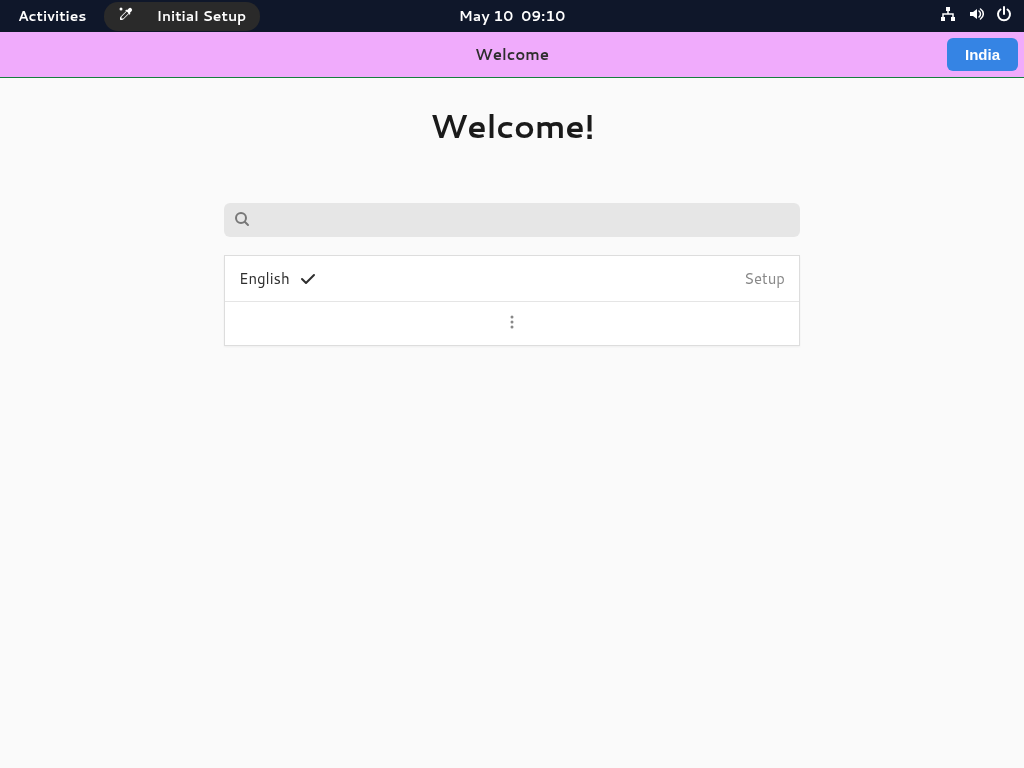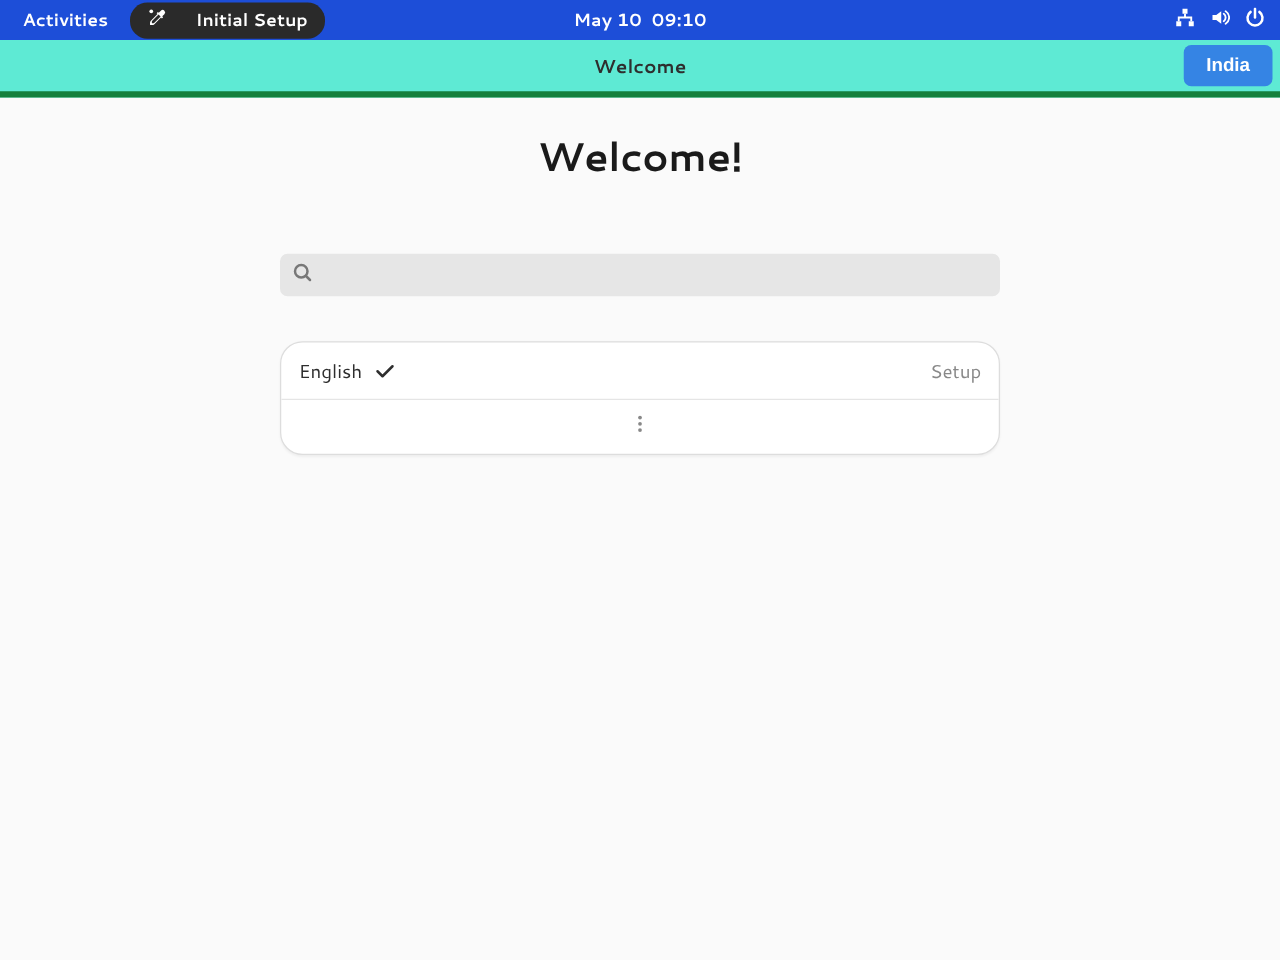--- a/index.html
+++ b/index.html
@@ -9,21 +9,21 @@
     }
     body {
       font-family: -apple-system, BlinkMacSystemFont, "Segoe UI", Cantarell, sans-serif;
       width: 1024px;
       height: 768px;
       background: #fafafa;
       overflow: hidden;
     }
     .topbar {
       height: 32px;
-      background: #1d4ed8;
+      background: #0f172a;
       color: #fff;
       display: flex;
       align-items: center;
       padding: 0 8px;
       font-size: 14px;
       font-weight: 600;
       position: relative;
     }
     .topbar-left {
       display: flex;
@@ -54,22 +54,22 @@
       display: flex;
       align-items: center;
       gap: 12px;
       padding-right: 4px;
     }
     .topbar-right svg {
       cursor: pointer;
     }
     .headerbar {
       height: 46px;
-      background: #5eead4;
-      border-bottom: 5px solid #15803d;
+      background: #f0abfc;
+      border-bottom: 1px solid #15803d;
       display: flex;
       align-items: center;
       padding: 0 6px;
       position: relative;
       justify-content: center;
     }
     .headerbar-title {
       position: absolute;
       left: 50%;
       transform: translateX(-50%);
@@ -112,25 +112,25 @@
     }
     .search-box input {
       border: none;
       background: transparent;
       flex: 1;
       outline: none;
       font-size: 15px;
       margin-left: 8px;
     }
     .lang-card {
-      margin-top: 36px;
+      margin-top: 18px;
       width: 576px;
       background: #fff;
       border: 1px solid #ddd;
-      border-radius: 18px;
+      border-radius: 0;
       box-shadow: 0 1px 2px rgba(0,0,0,0.05);
       overflow: hidden;
     }
     .lang-row {
       display: flex;
       align-items: center;
       padding: 12px 14px;
       font-size: 15px;
       color: #2e2e2e;
       cursor: pointer;

